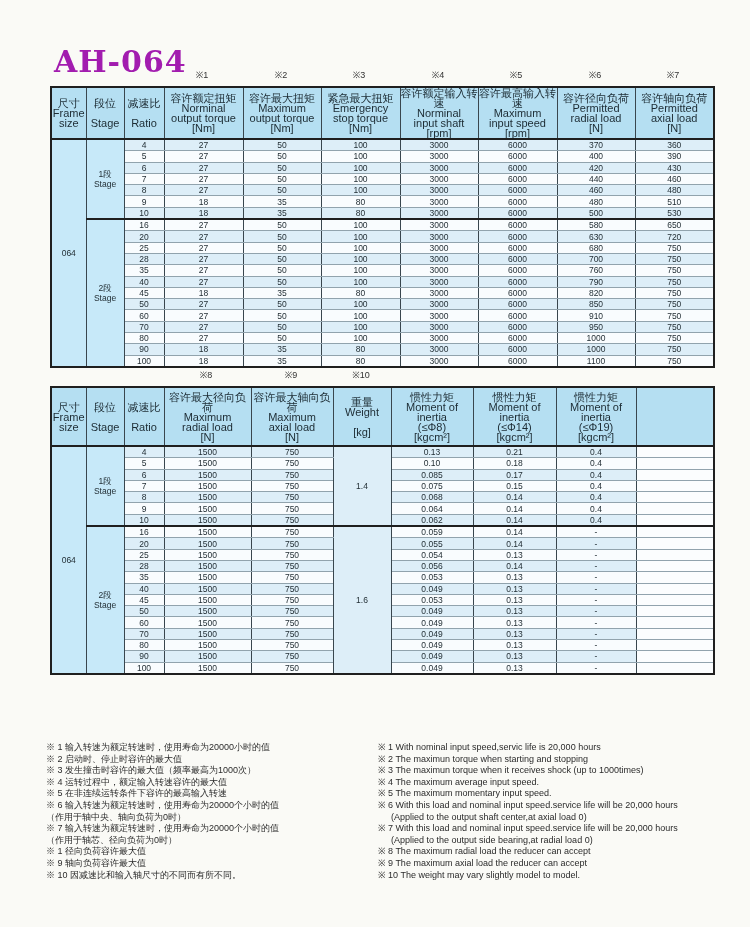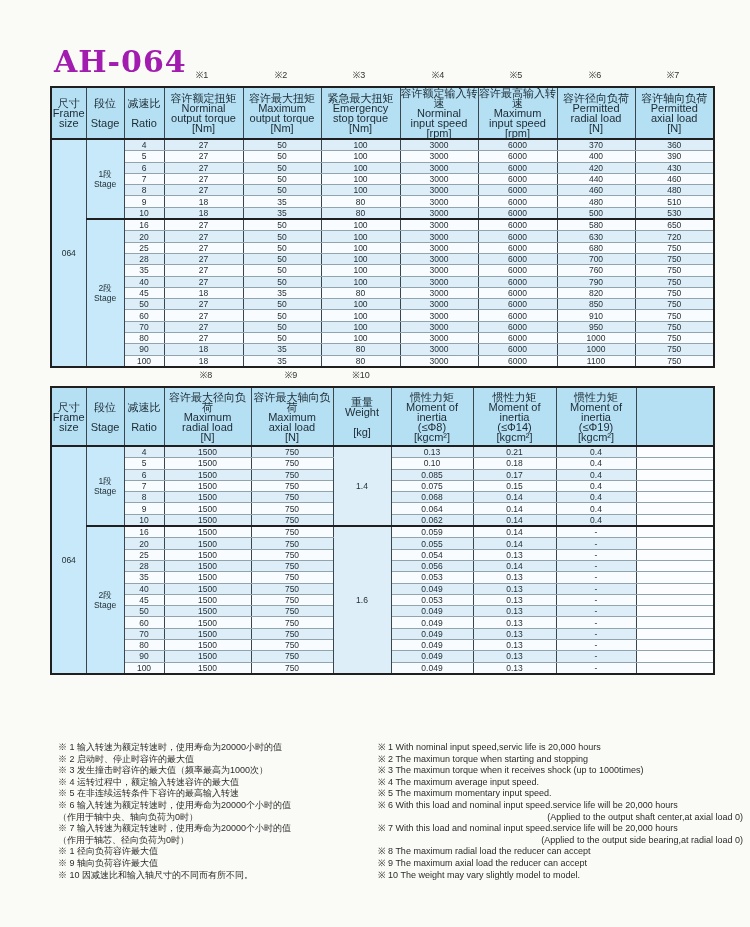--- a/index.html
+++ b/index.html
@@ -48,24 +48,24 @@
     background:#c7e9f9 !important; white-space:pre-line;
     font-size:8.5px; line-height:11px;
   }
   td.weight { background:#ddeef8 !important; }
   td.empty-col { background:#fbfdfe !important; }
   tr.stage-sep td { border-top:2px solid #1f1f1f; }
   .fnotes {
     position:absolute; top:742px; font-size:9px;
     line-height:11.6px; color:#2b2b2b;
   }
-  #fn-zh { left:58px; width:330px; }
+  #fn-zh { left:46px; width:330px; }
   #fn-en { left:378px; width:365px; }
   .fn-line { white-space:nowrap; }
-  .fn-line.indent { padding-left:13px;text-align:right; }
+  .fn-line.indent { padding-left:13px; }
 </style>
 </head>
 <body>
 
 <div class="page">
 
   <div class="title">AH-064</div>
 
   <div class="tblock" id="t1-block">
     <div class="markers">
@@ -108,21 +108,21 @@
             <th>容许最大扭矩
 Maximum
 output torque
 [Nm]</th>
             <th>紧急最大扭矩
 Emergency
 stop torque
 [Nm]</th>
             <th>容许额定输入转速
 Norminal
-input speed
+input shaft
 [rpm]</th>
             <th>容许最高输入转速
 Maximum
 input speed
 [rpm]</th>
             <th>容许径向负荷
 Permitted
 radial load
 [N]</th>
             <th>容许轴向负荷

